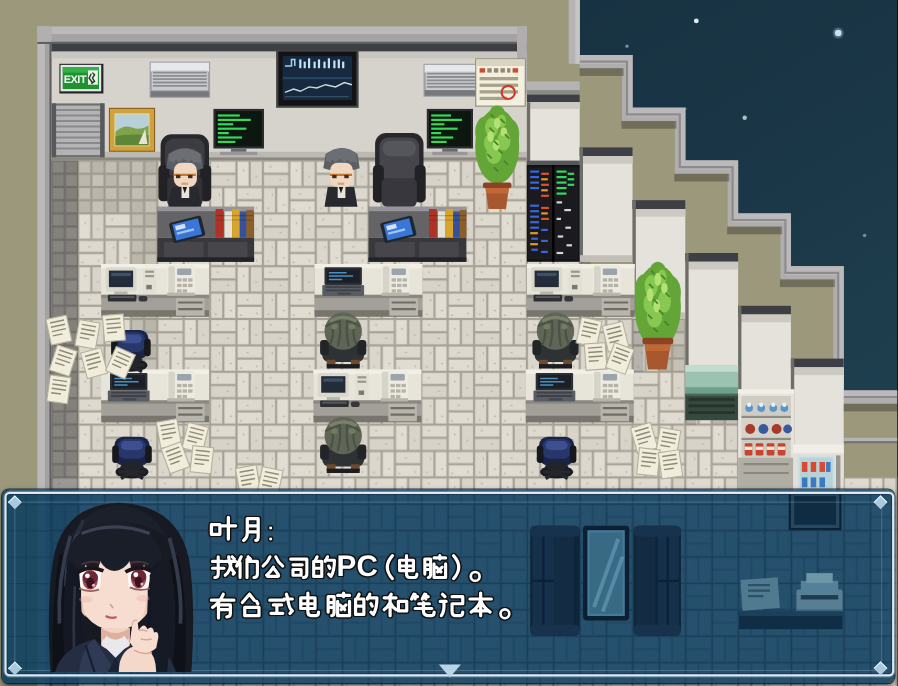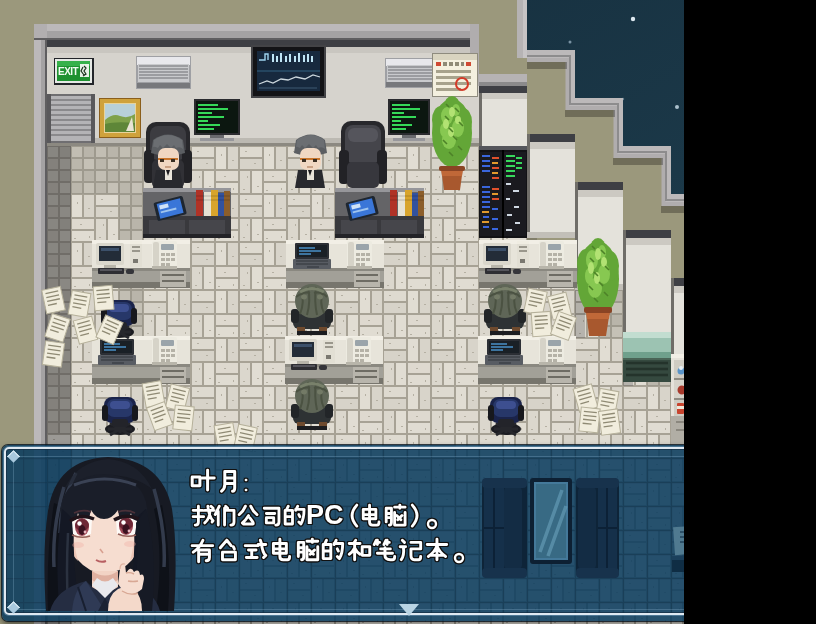--- a/index.html
+++ b/index.html
@@ -1,16 +1,16 @@
 <!DOCTYPE html>
 <html><head>
 <meta charset="utf-8">
 <style>
 html,body{margin:0;padding:0;background:#000;}
-.stage{position:relative;width:684px;height:624px;overflow:hidden;font-family:"Liberation Sans",sans-serif;background:linear-gradient(150deg,#142c3b 0%,#1b3848 55%,#224757 100%);}
+.stage{position:relative;width:816px;height:624px;overflow:hidden;font-family:"Liberation Sans",sans-serif;background:linear-gradient(150deg,#142c3b 0%,#1b3848 55%,#224757 100%);}
 .stage svg{position:absolute;left:0;top:0;}
 .abs{position:absolute;}
 .tx{filter:drop-shadow(1px 0 0 #111) drop-shadow(-1px 0 0 #111) drop-shadow(0 1px 0 #111) drop-shadow(0 -1px 0 #111);}
 .tx .st path{stroke:#fff;stroke-width:2.7;fill:none;stroke-linecap:round;stroke-linejoin:round;}
 .tx .st circle{stroke:#fff;}
 </style>
 </head>
 <body>
 <div class="stage">
 <svg width="816" height="624" viewBox="0 0 816 624">

